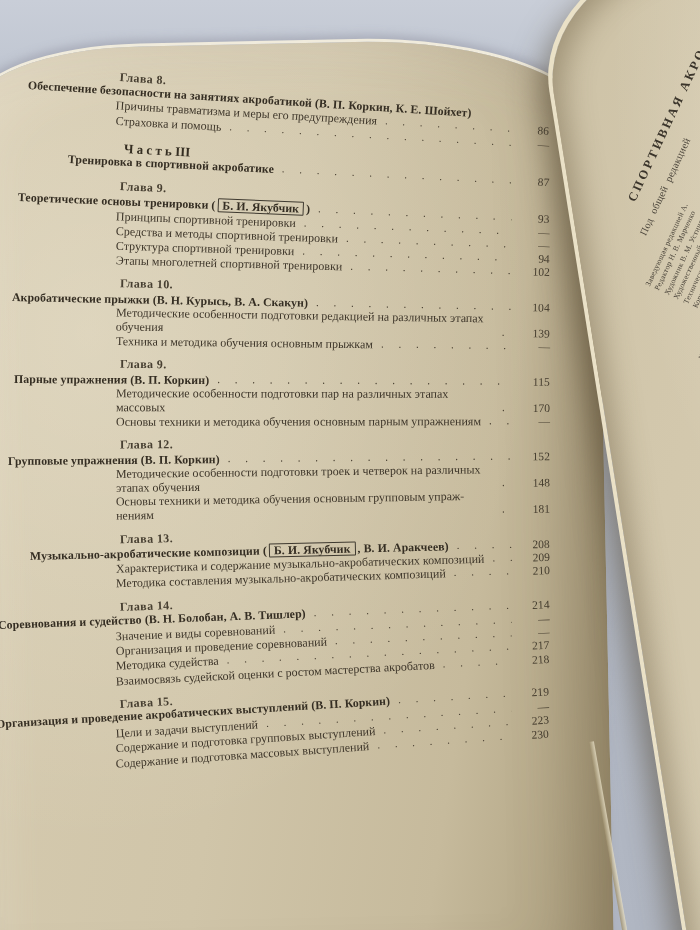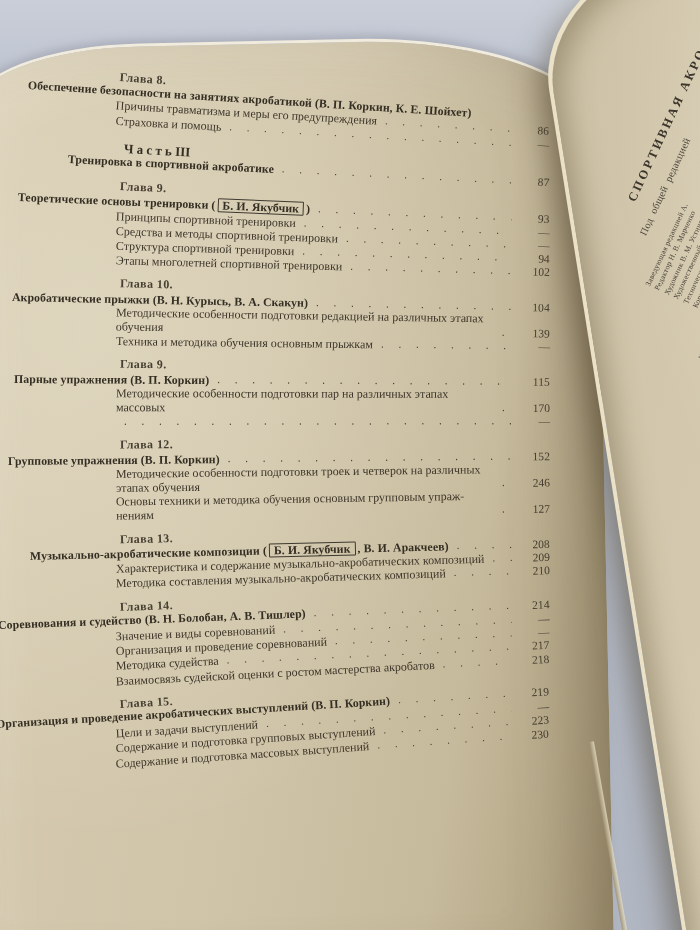--- a/index.html
+++ b/index.html
@@ -167,40 +167,41 @@
         <span class="txt"><span>Парные упражнения (В. П. Коркин)</span></span>
         <span class="dots">. . . . . . . . . . . . . . . . . . . . . . . . . . . . . . . . . . . . . . . . . . . . . . . . . . . . . . . . . . . . </span>
         <span class="pg">115</span>
       </div>
       <div class="row sub" style="transform: rotate(0.11deg);">
         <span class="txt"><span>Методические особенности подготовки пар на различных этапах массовых</span></span>
         <span class="dots">. . . . . . . . . . . . . . . . . . . . . . . . . . . . . . . . . . . . . . . . . . . . . . . . . . . . . . . . . . . . </span>
         <span class="pg">170</span>
       </div>
       <div class="row sub" style="transform: rotate(-0.1deg);">
+        <span class="txt"><span>Основы техники и методика обучения основным парным упраж­нениям</span></span>
         <span class="dots">. . . . . . . . . . . . . . . . . . . . . . . . . . . . . . . . . . . . . . . . . . . . . . . . . . . . . . . . . . . . </span>
         <span class="pg">—</span>
       </div>
       <div class="row chapter" style="margin-top: 9px; transform: rotate(-0.31deg);">
         <span class="txt"><span>Глава 12.</span></span>
       </div>
       <div class="row main" style="margin-left: -20px; transform: rotate(-0.51deg);">
         <span class="txt"><span>Групповые упражнения (В. П. Коркин)</span></span>
         <span class="dots">. . . . . . . . . . . . . . . . . . . . . . . . . . . . . . . . . . . . . . . . . . . . . . . . . . . . . . . . . . . . </span>
         <span class="pg">152</span>
       </div>
       <div class="row sub" style="transform: rotate(-0.72deg);">
         <span class="txt"><span>Методические особенности подготовки троек и четверок на раз­личных этапах обучения</span></span>
         <span class="dots">. . . . . . . . . . . . . . . . . . . . . . . . . . . . . . . . . . . . . . . . . . . . . . . . . . . . . . . . . . . . </span>
-        <span class="pg">246</span>
+        <span class="pg">148</span>
       </div>
       <div class="row sub" style="transform: rotate(-0.92deg);">
         <span class="txt"><span>Основы техники и методика обучения основным групповым упраж­нениям</span></span>
         <span class="dots">. . . . . . . . . . . . . . . . . . . . . . . . . . . . . . . . . . . . . . . . . . . . . . . . . . . . . . . . . . . . </span>
-        <span class="pg">127</span>
+        <span class="pg">181</span>
       </div>
       <div class="row chapter" style="margin-top: 9px; transform: rotate(-1.13deg);">
         <span class="txt"><span>Глава 13.</span></span>
       </div>
       <div class="row main" style="margin-left: 2px; transform: rotate(-1.33deg);">
         <span class="txt"><span>Музыкально-акробатические композиции (</span><span class="box">Б. И. Якубчик</span><span>, В. И. Аракчеев)</span></span>
         <span class="dots">. . . . . . . . . . . . . . . . . . . . . . . . . . . . . . . . . . . . . . . . . . . . . . . . . . . . . . . . . . . . </span>
         <span class="pg">208</span>
       </div>
       <div class="row sub" style="transform: rotate(-1.54deg);">

